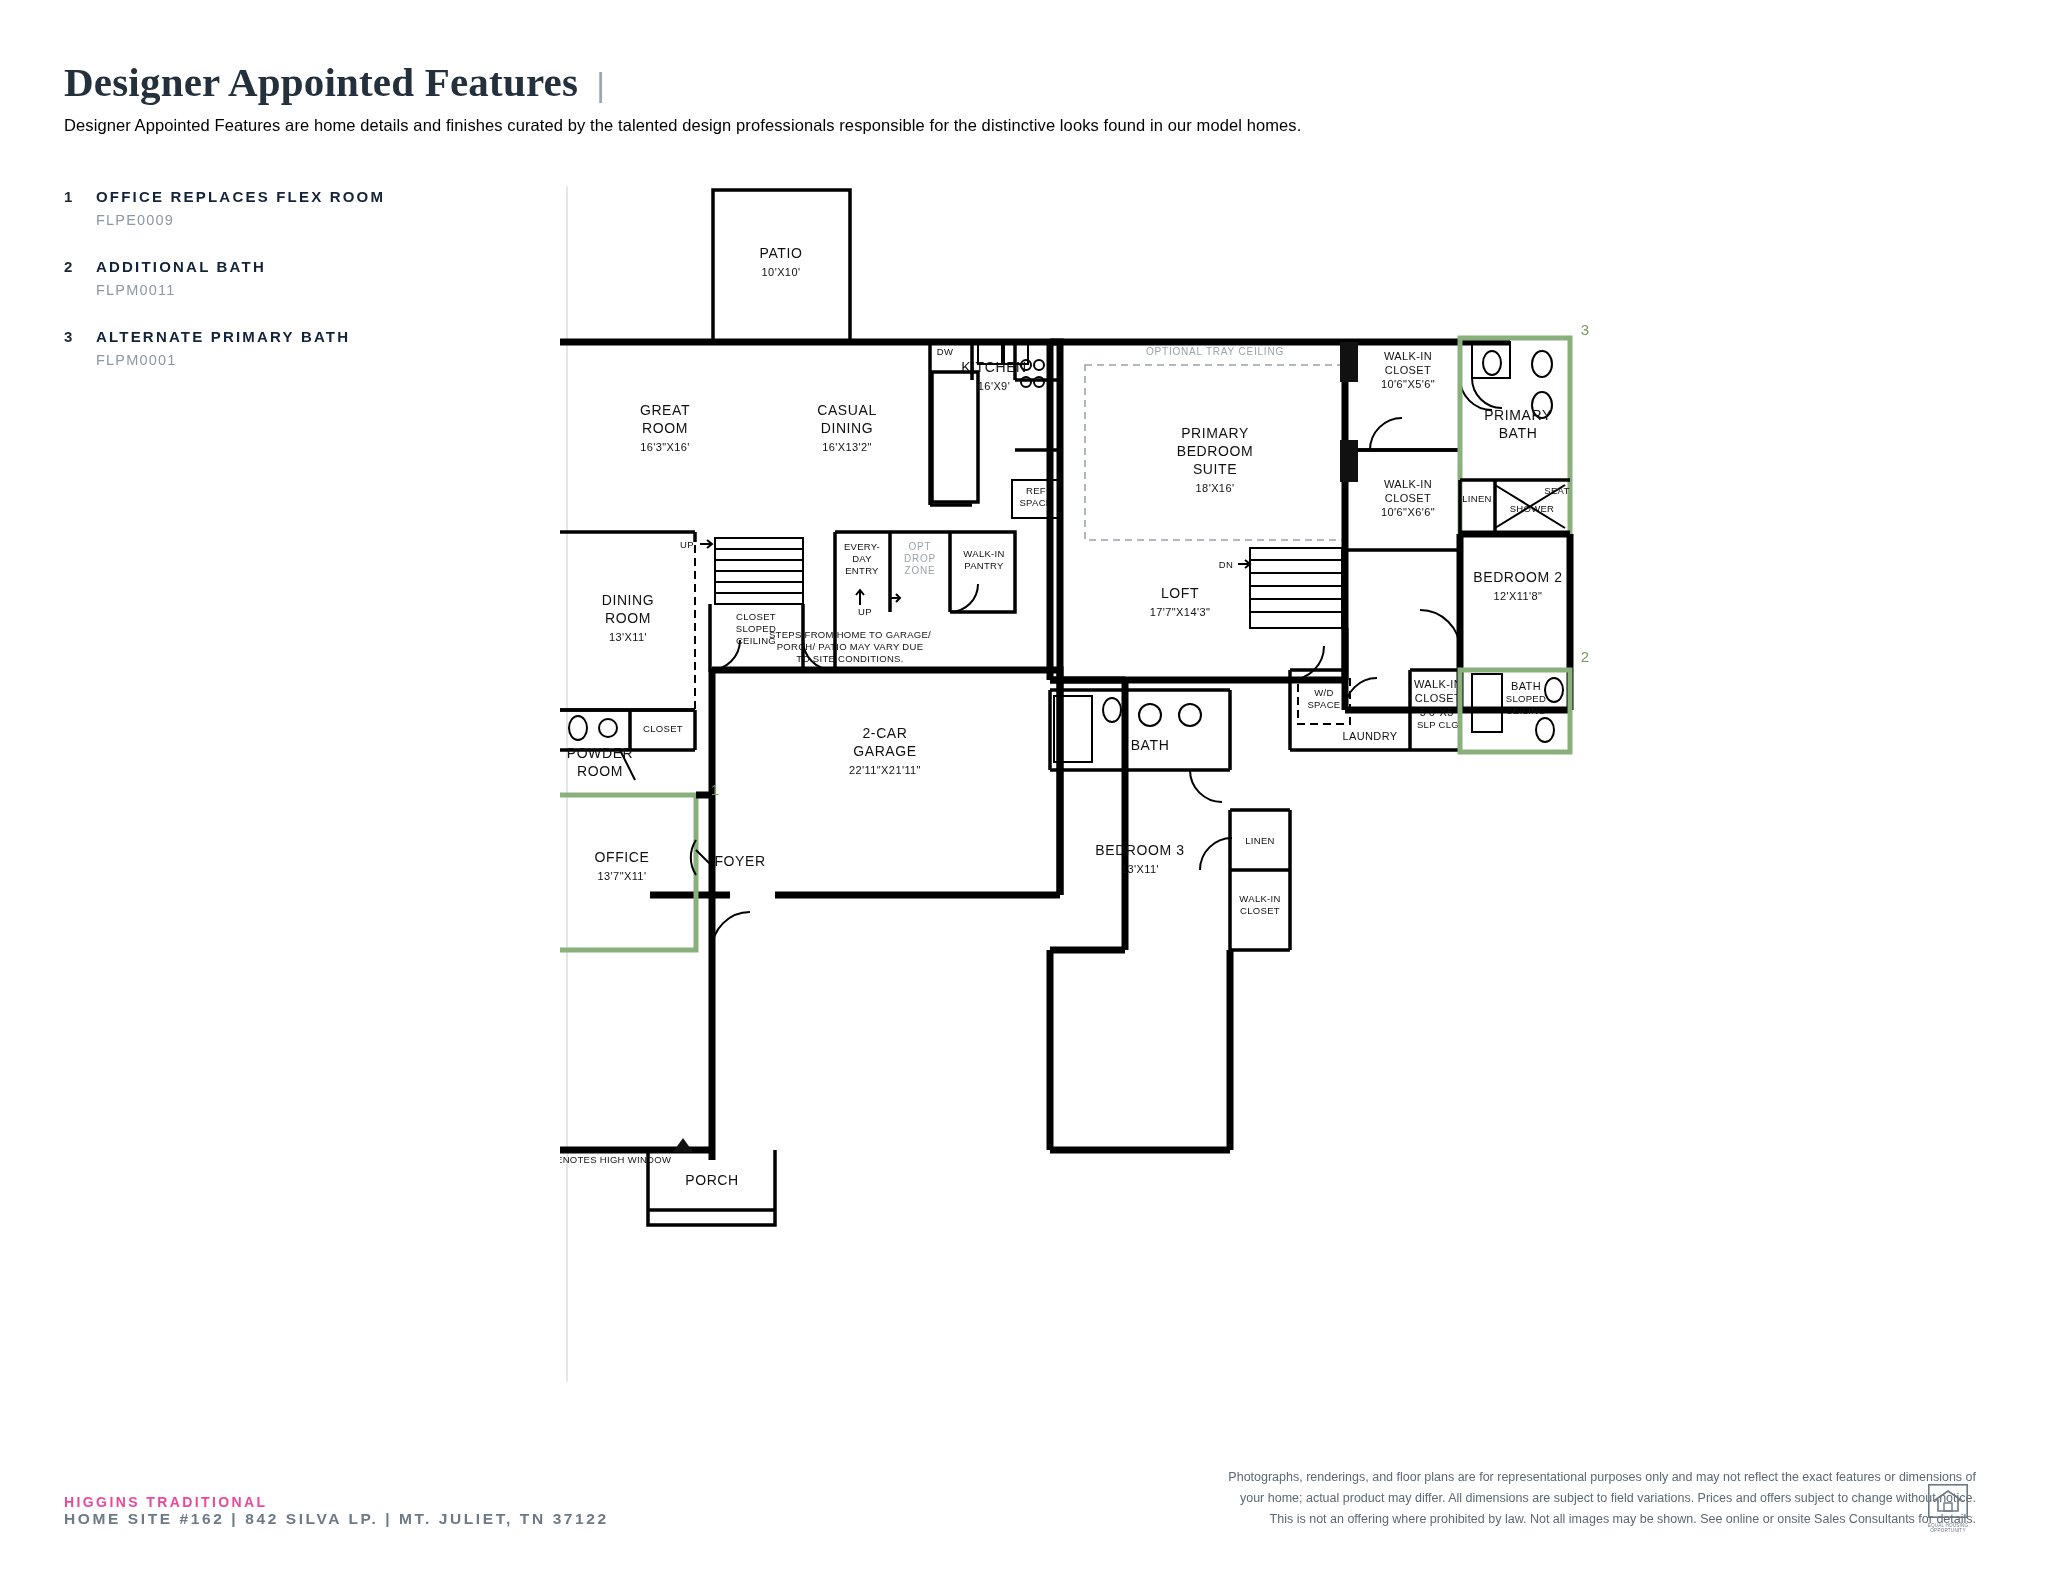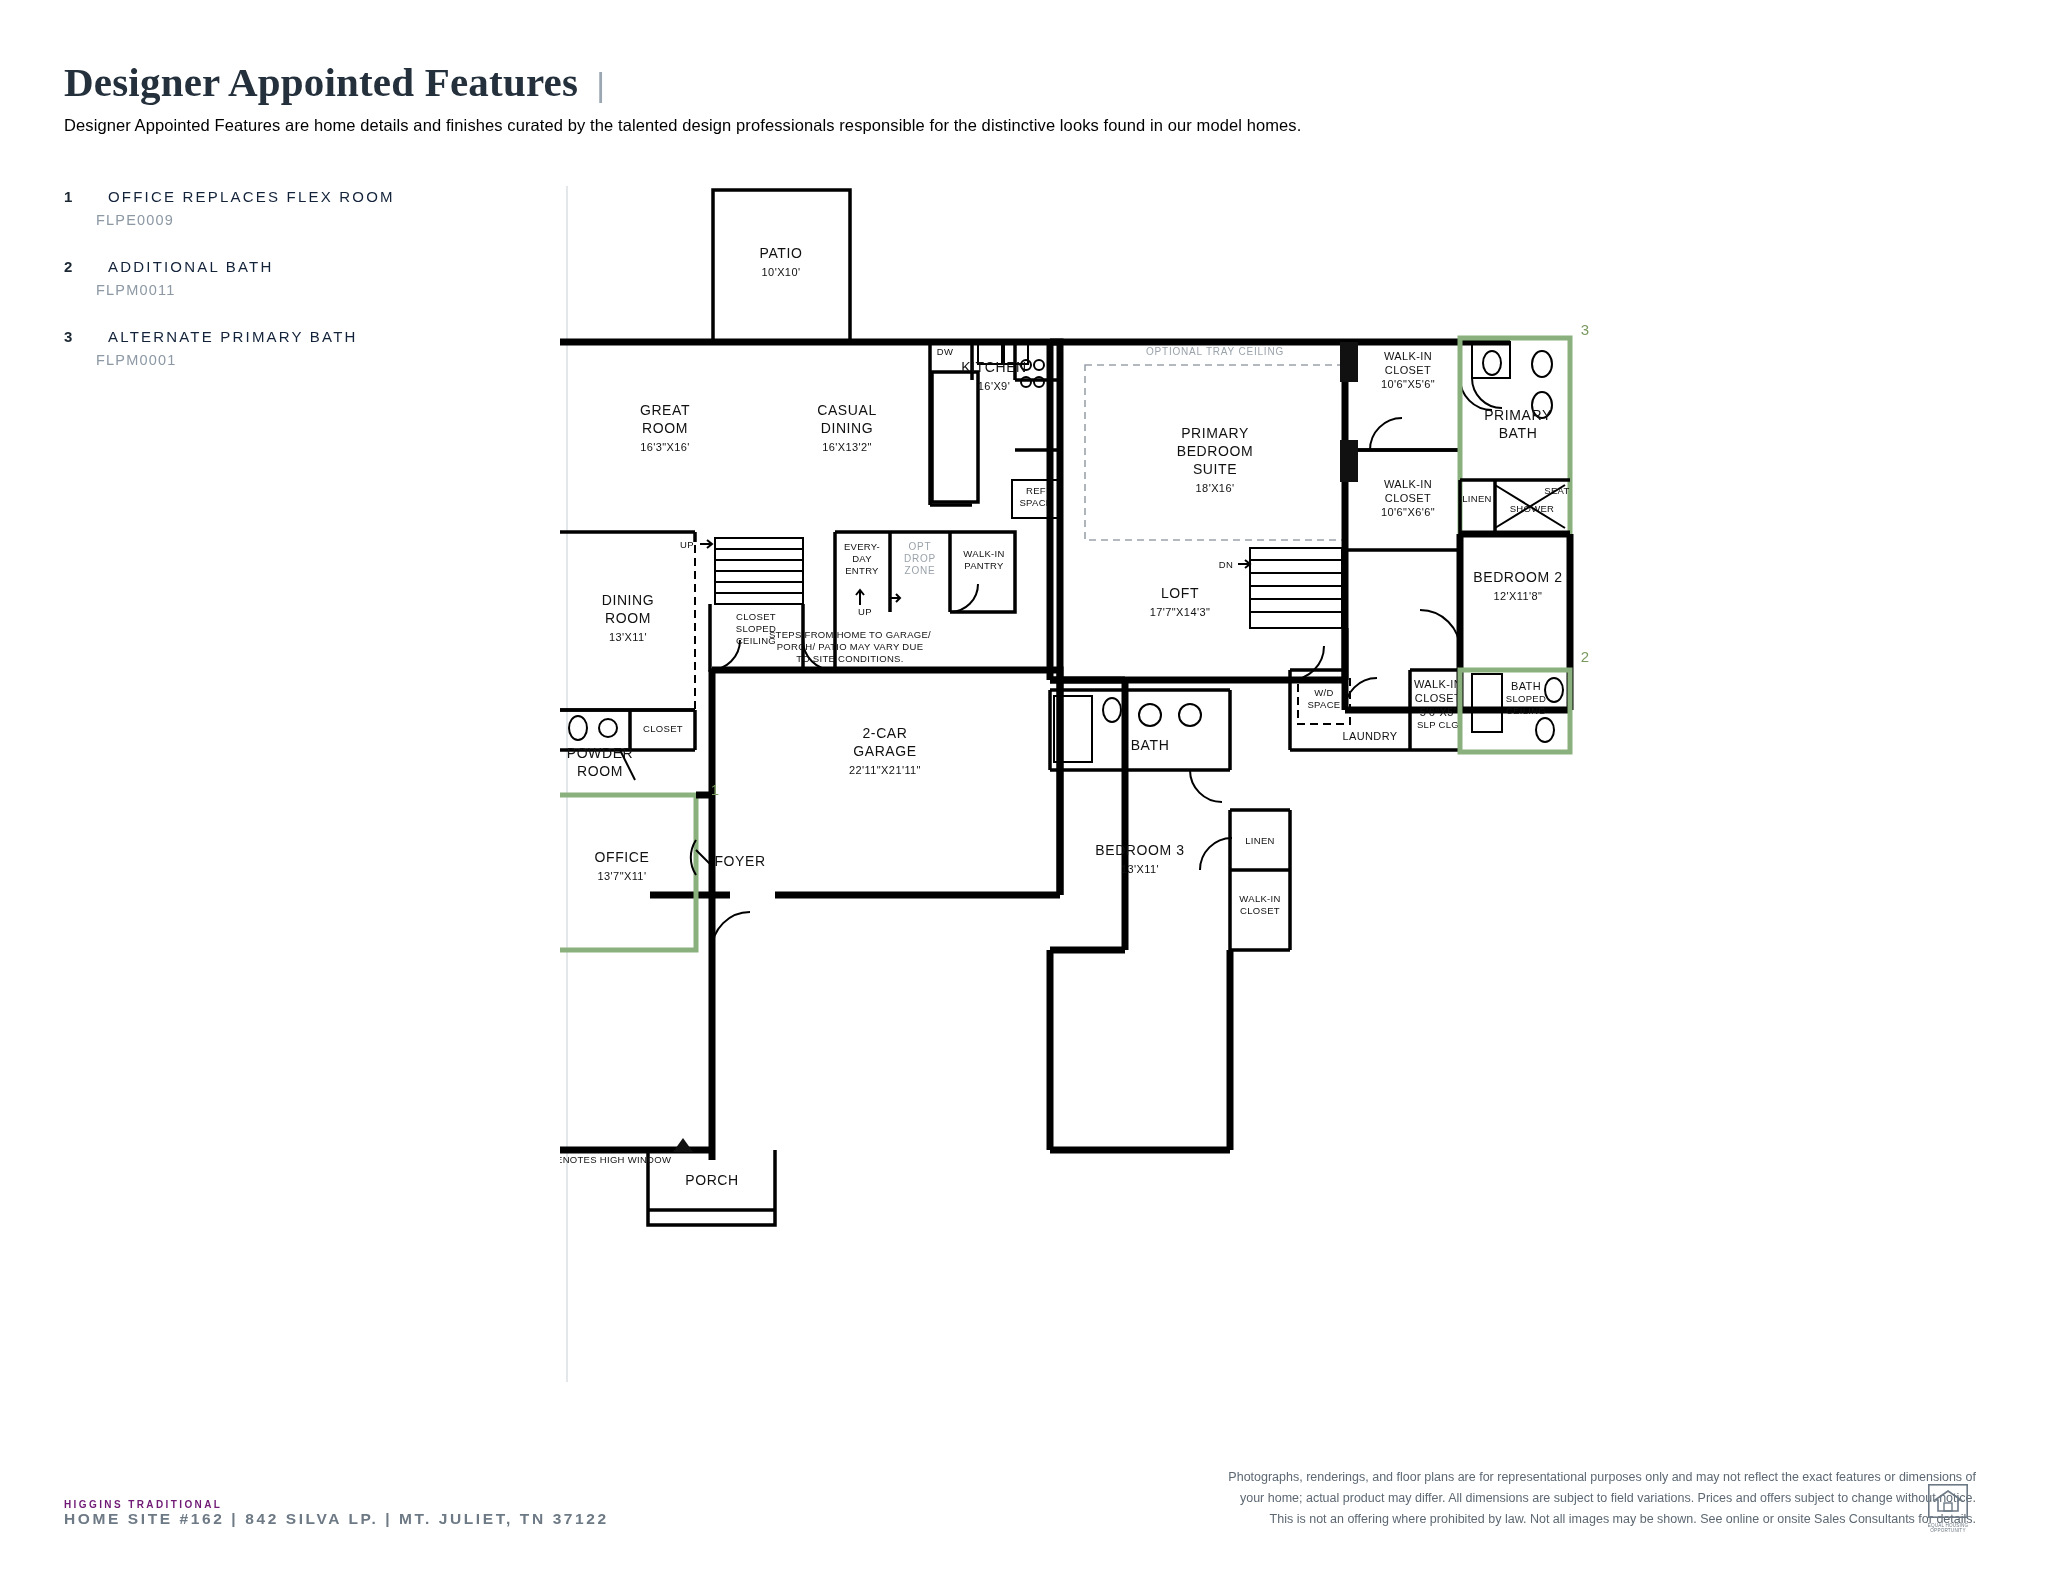--- a/index.html
+++ b/index.html
@@ -30,40 +30,40 @@
   }
 
   
   .legend { position:absolute; left:64px; top:188px; width:470px; }
   .legend-item { margin-bottom: 30px; }
   .legend-row { display:flex; align-items:baseline; }
   .legend-num {
     width: 32px; font-size: 15px; font-weight:bold; color:#1b2733; letter-spacing:0.5px;
   }
   .legend-label {
-    font-size: 15px; font-weight:normal; color:#13233a; letter-spacing: 2.2px; margin-left: 12px;
+    font-size: 15px; font-weight:bold; color:#13233a; letter-spacing: 2.2px;
   }
   .legend-code {
     margin-left: 32px; margin-top: 7px; font-size: 14.5px; color:#8c98a4; letter-spacing:1.2px;
   }
 
   
   .v-sep {
     position:absolute; left:566px; top:186px; width:2px; height:1196px;
     background:#e3e7ea;
   }
 
   
   .plan { position:absolute; left:560px; top:150px; width:1480px; height:1240px; }
   .plan svg { display:block; }
 
   
   .footer-left { position:absolute; left:64px; bottom:55px; }
   .footer-left .fl1 {
-    font-size: 10px; letter-spacing: 2.4px; color:#701a75; font-weight:bold;
+    font-size: 14px; letter-spacing: 2.4px; color:#ec4899; font-weight:bold;
   }
   .footer-left .fl2 {
     margin-top: 0; font-size: 15.5px; letter-spacing: 2.6px; color:#6d7985; font-weight:bold;
   }
   .footer-right {
     position:absolute; right:72px; bottom:52px; width:930px; text-align:right;
   }
   .footer-right p {
     margin:0 0 3px 0; font-size: 12.5px; color:#5d6873; line-height:1.45;
   }

